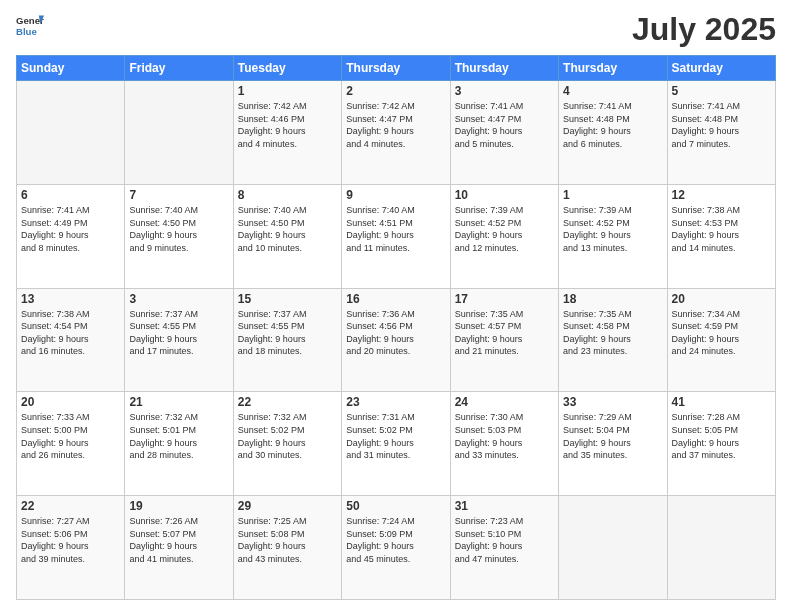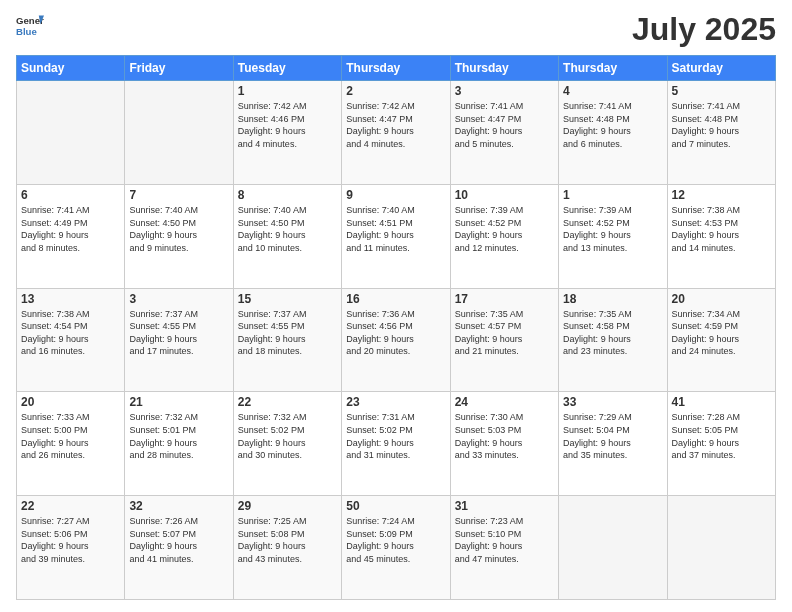--- a/index.html
+++ b/index.html
@@ -232,21 +232,21 @@
             <span class="day-num">41</span>
             <div class="day-info">Sunrise: 7:28 AM<br>Sunset: 5:05 PM<br>Daylight: 9 hours<br>and 37 minutes.</div>
           </td>
         </tr>
         <tr>
           <td>
             <span class="day-num">22</span>
             <div class="day-info">Sunrise: 7:27 AM<br>Sunset: 5:06 PM<br>Daylight: 9 hours<br>and 39 minutes.</div>
           </td>
           <td>
-            <span class="day-num">32</span>
+            <span class="day-num">19</span>
             <div class="day-info">Sunrise: 7:26 AM<br>Sunset: 5:07 PM<br>Daylight: 9 hours<br>and 41 minutes.</div>
           </td>
           <td>
             <span class="day-num">29</span>
             <div class="day-info">Sunrise: 7:25 AM<br>Sunset: 5:08 PM<br>Daylight: 9 hours<br>and 43 minutes.</div>
           </td>
           <td>
             <span class="day-num">50</span>
             <div class="day-info">Sunrise: 7:24 AM<br>Sunset: 5:09 PM<br>Daylight: 9 hours<br>and 45 minutes.</div>
           </td>

